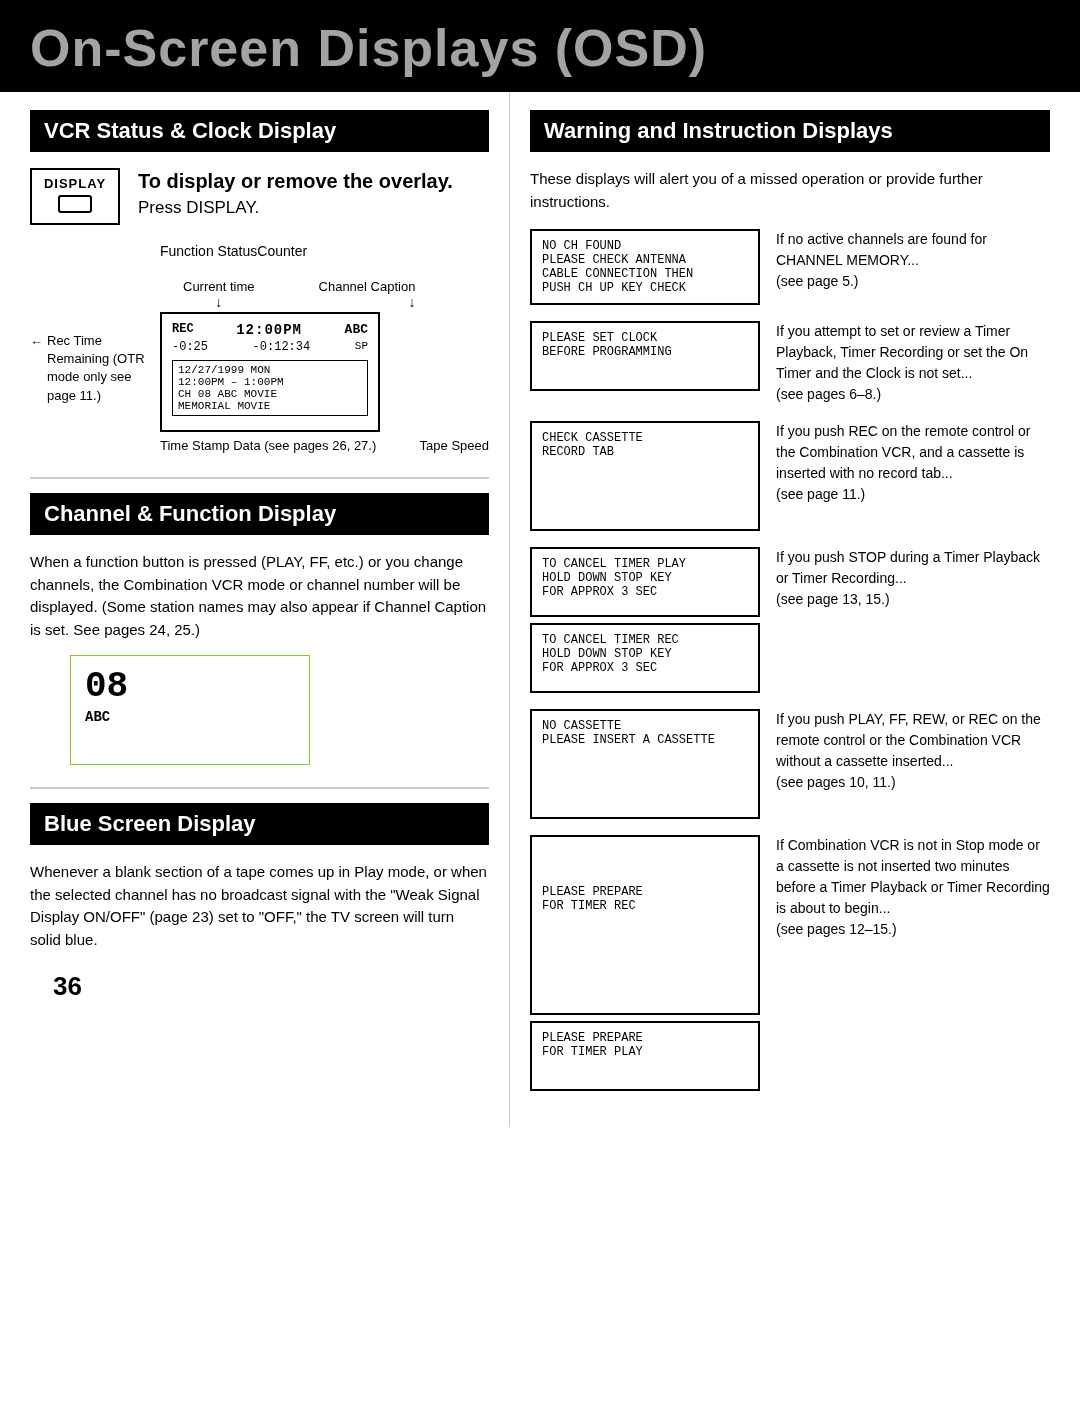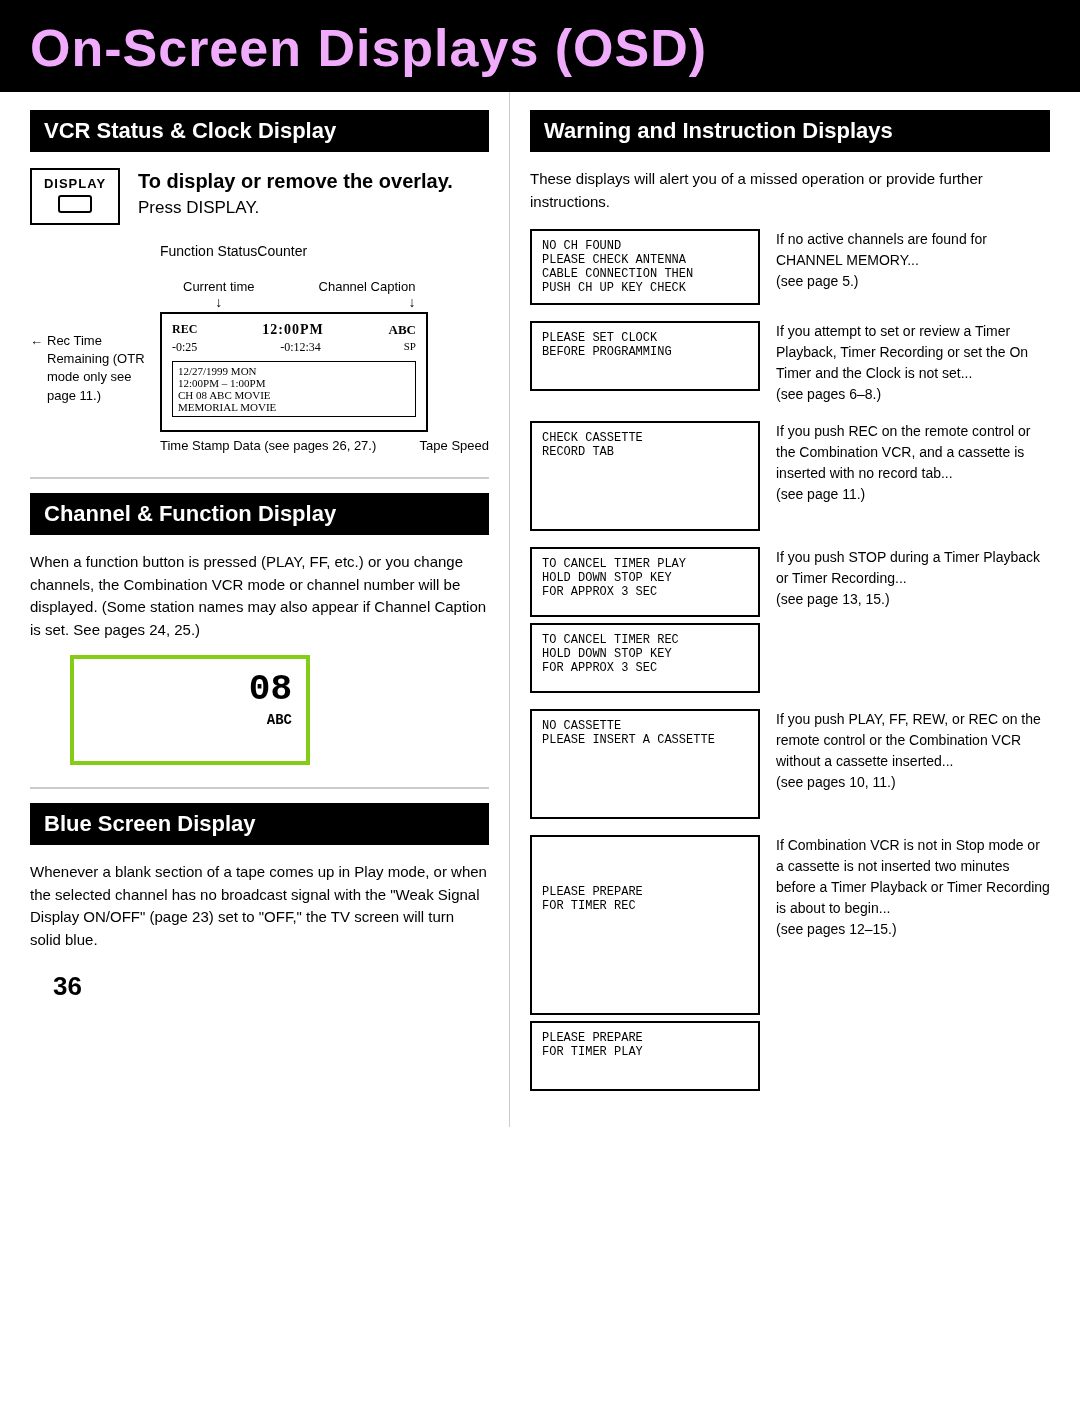--- a/index.html
+++ b/index.html
@@ -7,21 +7,21 @@
       background: #fff;
       font-family: Arial, Helvetica, sans-serif;
       width: 1080px;
       min-height: 1427px;
       padding: 0;
       color: #000;
     }
 
     .page-title {
       background: #000;
-      color: #f0abfc;
+      color: #a3a3a3;
       font-size: 52px;
       font-weight: bold;
       padding: 18px 30px 14px 30px;
       letter-spacing: 1px;
     }
 
     .main-content {
       display: flex;
       flex-direction: row;
       padding: 0;
@@ -117,25 +117,25 @@
 
     .left-annotations {
       width: 130px;
       font-size: 13px;
       line-height: 1.4;
       padding-top: 12px;
     }
 
     .osd-screen-box {
       border: 2px solid #000;
-      width: 268px;
+      width: 220px;
       min-height: 120px;
       background: #fff;
       padding: 8px 10px;
-      font-family: Liberation Serif, serif;
+      font-family: Liberation Mono, monospace;
       font-size: 13px;
       position: relative;
     }
 
     .osd-line1 {
       display: flex;
       flex-direction: row;
       justify-content: space-between;
       align-items: flex-start;
       margin-bottom: 2px;
@@ -194,29 +194,29 @@
     }
 
     
     .channel-function-section {
       margin-top: 20px;
       border-top: 2px solid #ccc;
       padding-top: 14px;
     }
 
     .channel-display-box {
-      border: 4px solid #84cc16;
+      border: 1px solid #84cc16;
       width: 240px;
       min-height: 110px;
       margin: 14px auto 0 40px;
       padding: 10px 14px;
       font-family: 'Courier New', Courier, monospace;
       font-size: 22px;
       font-weight: bold;
-      text-align: right;
+      text-align: left;
     }
 
     .channel-display-ch {
       font-size: 36px;
       font-weight: bold;
       margin-bottom: 2px;
     }
 
     .channel-display-sub {
       font-size: 14px;

